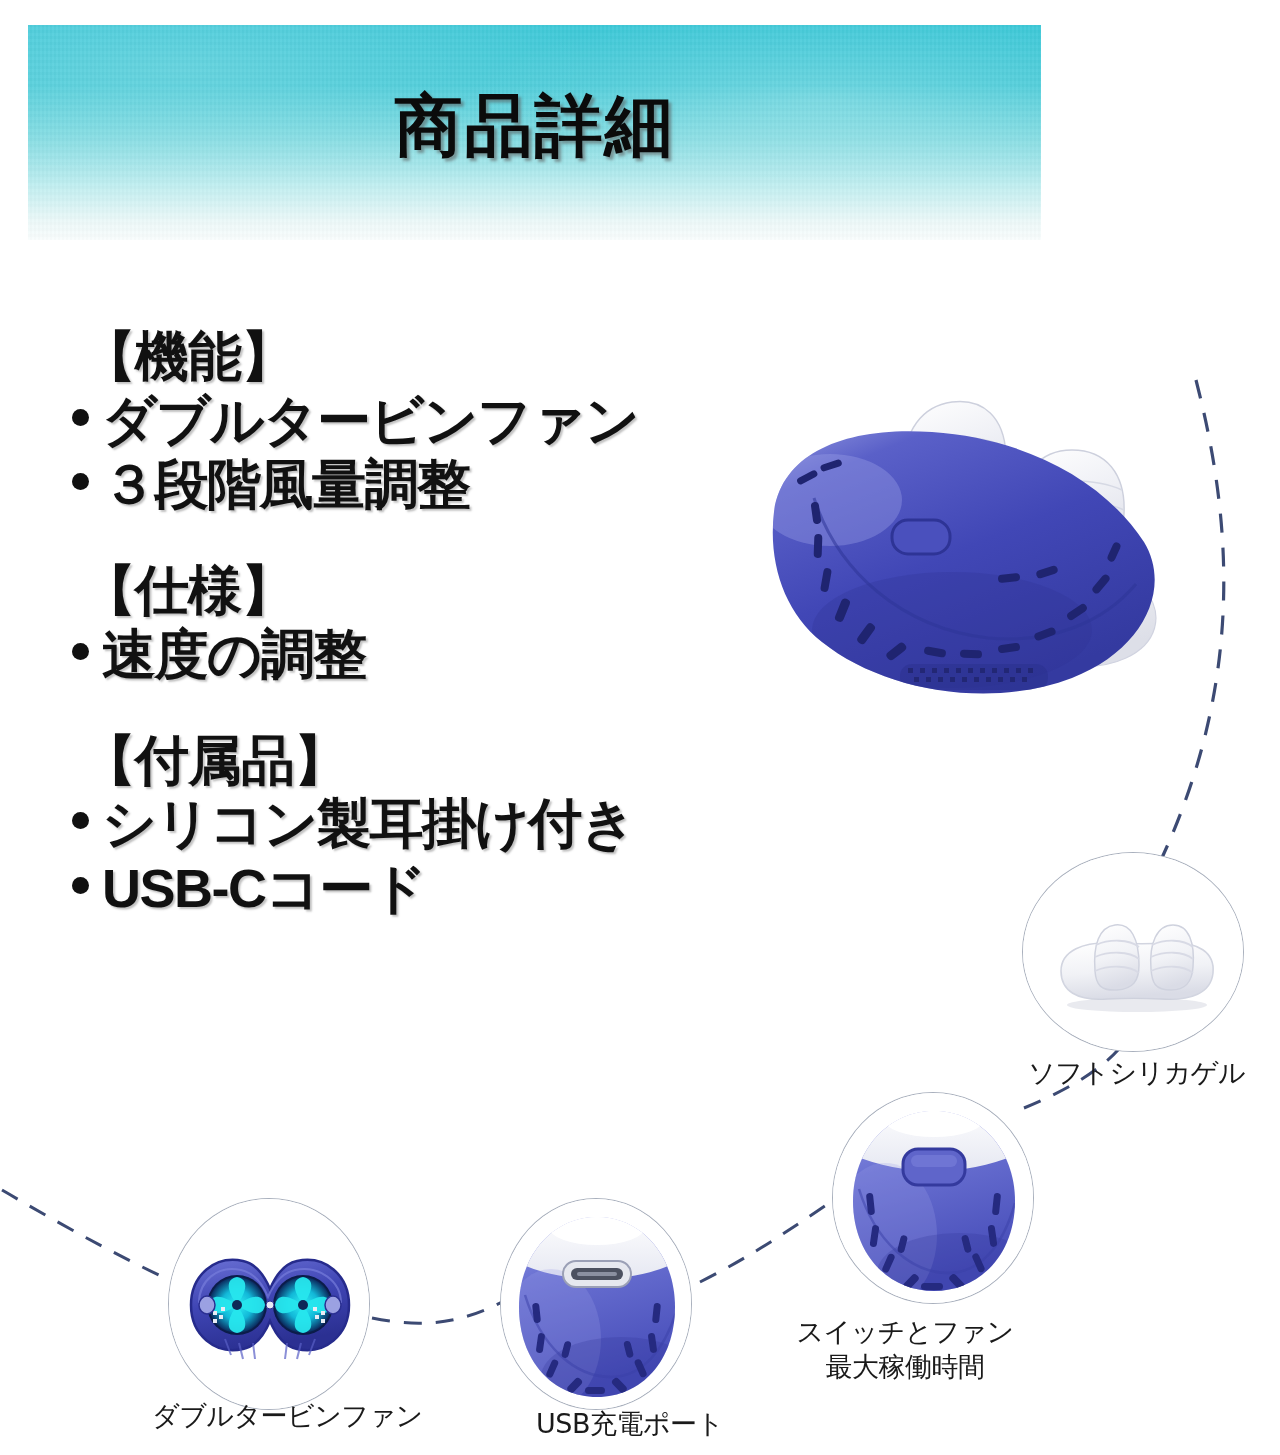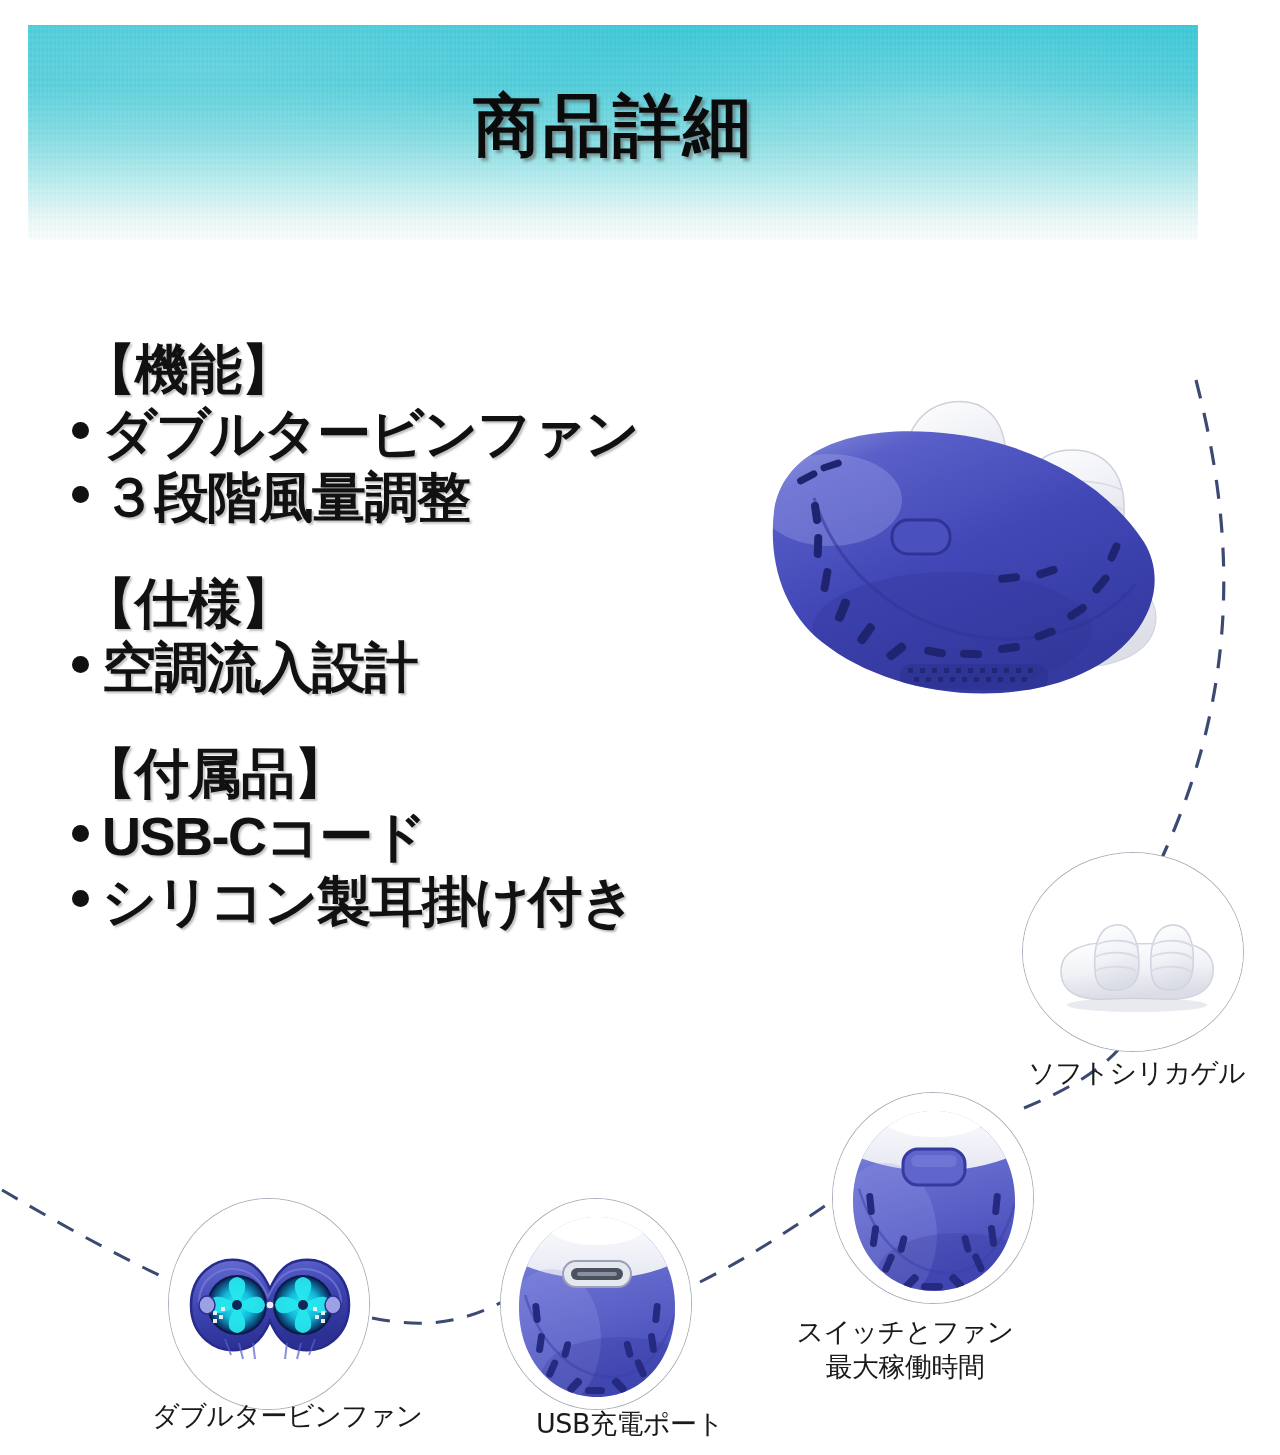--- a/index.html
+++ b/index.html
@@ -14,21 +14,21 @@
     overflow: hidden;
     font-family: "Liberation Sans", "DejaVu Sans", sans-serif;
     color: #000;
   }
 
   
   .banner {
     position: absolute;
     left: 28px;
     top: 25px;
-    width: 1170px;
+    width: 1013px;
     height: 215px;
     background:
       radial-gradient(ellipse 60% 80% at 15% 20%, rgba(255,255,255,0.18), rgba(255,255,255,0) 70%),
       radial-gradient(ellipse 50% 60% at 78% 35%, rgba(255,255,255,0.22), rgba(255,255,255,0) 70%),
       linear-gradient(to bottom, #3ec9d8 0%, #46cbd8 28%, #7fdbe2 52%, #bfeef0 74%, #eef9f9 92%, #f9fdfd 100%);
   }
   .banner::after {
     
     content: "";
     position: absolute;
@@ -55,21 +55,21 @@
   }
 
   
   .specs {
     position: absolute;
     left: 72px;
     top: 326px;
     width: 740px;
     z-index: 5;
   }
-  .spec-group { margin-bottom: 44px; margin-top: 13px; }
+  .spec-group { margin-bottom: 44px; }
   .spec-group:last-child { margin-bottom: 0; }
   .spec-heading {
     font-size: 54px;
     line-height: 1.14;
     font-weight: 900;
     letter-spacing: -1px;
     color: #111;
     text-shadow: 2px 2px 2px rgba(120,120,120,0.45);
     white-space: nowrap;
     margin-left: 10px;
@@ -159,33 +159,33 @@
     <div class="spec-item">
       <span class="spec-bullet"></span>
       <span>３段階風量調整</span>
     </div>
   </div>
 
   <div class="spec-group">
     <div class="spec-heading">【仕様】</div>
     <div class="spec-item">
       <span class="spec-bullet"></span>
-      <span>空調流入設計</span>
+      <span>速度の調整</span>
     </div>
   </div>
 
   <div class="spec-group">
     <div class="spec-heading">【付属品】</div>
     <div class="spec-item">
       <span class="spec-bullet"></span>
-      <span>USB-Cコード</span>
+      <span>シリコン製耳掛け付き</span>
     </div>
     <div class="spec-item">
       <span class="spec-bullet"></span>
-      <span>シリコン製耳掛け付き</span>
+      <span>USB-Cコード</span>
     </div>
   </div>
 
 </div>
 
 <svg width="1280" height="1455" style="position:absolute;left:0;top:0;z-index:2;pointer-events:none;">
 
   <path d="M 1196 380 C 1232 520, 1245 680, 1160 862" fill="none" stroke="#3c4a73" stroke-width="3.2" stroke-dasharray="19 15"></path>
 
   <path d="M 2 1190 C 70 1230, 140 1268, 196 1292" fill="none" stroke="#3c4a73" stroke-width="3" stroke-dasharray="18 14"></path>

